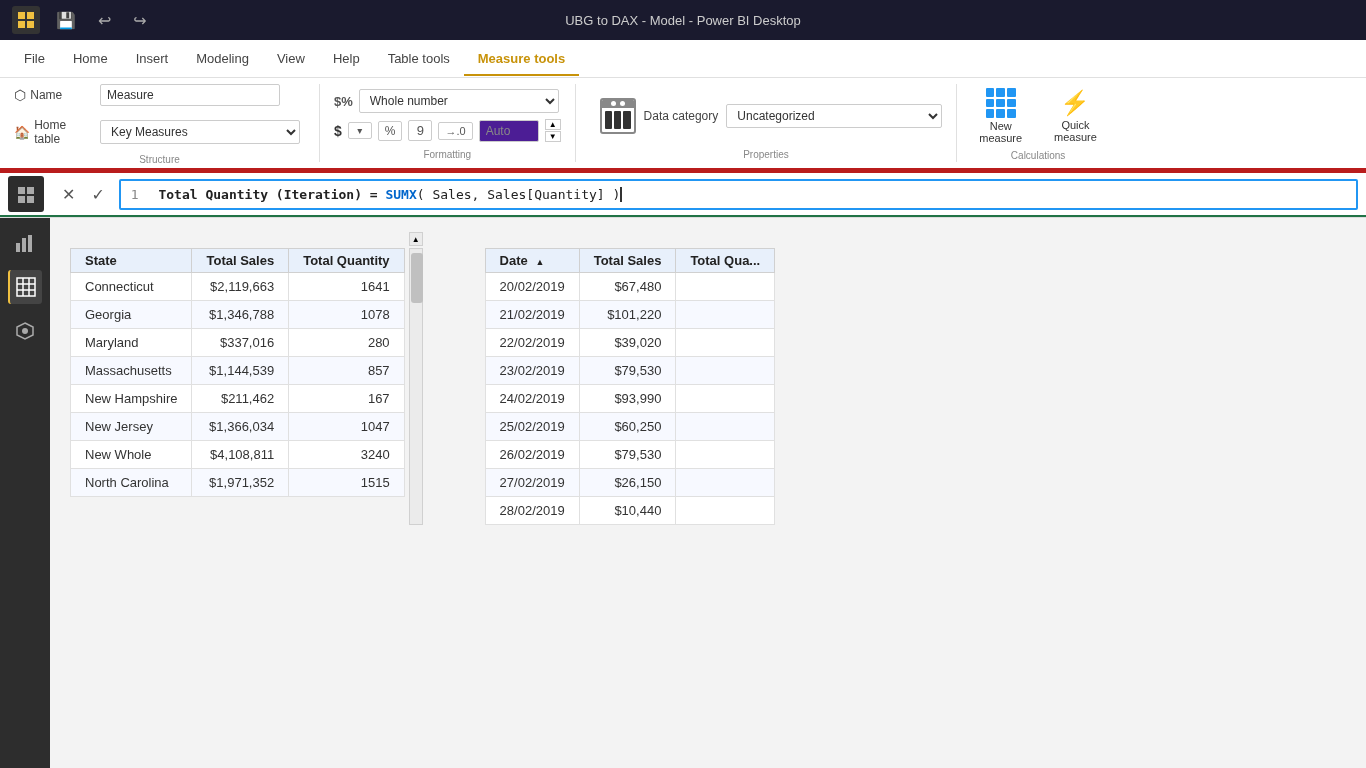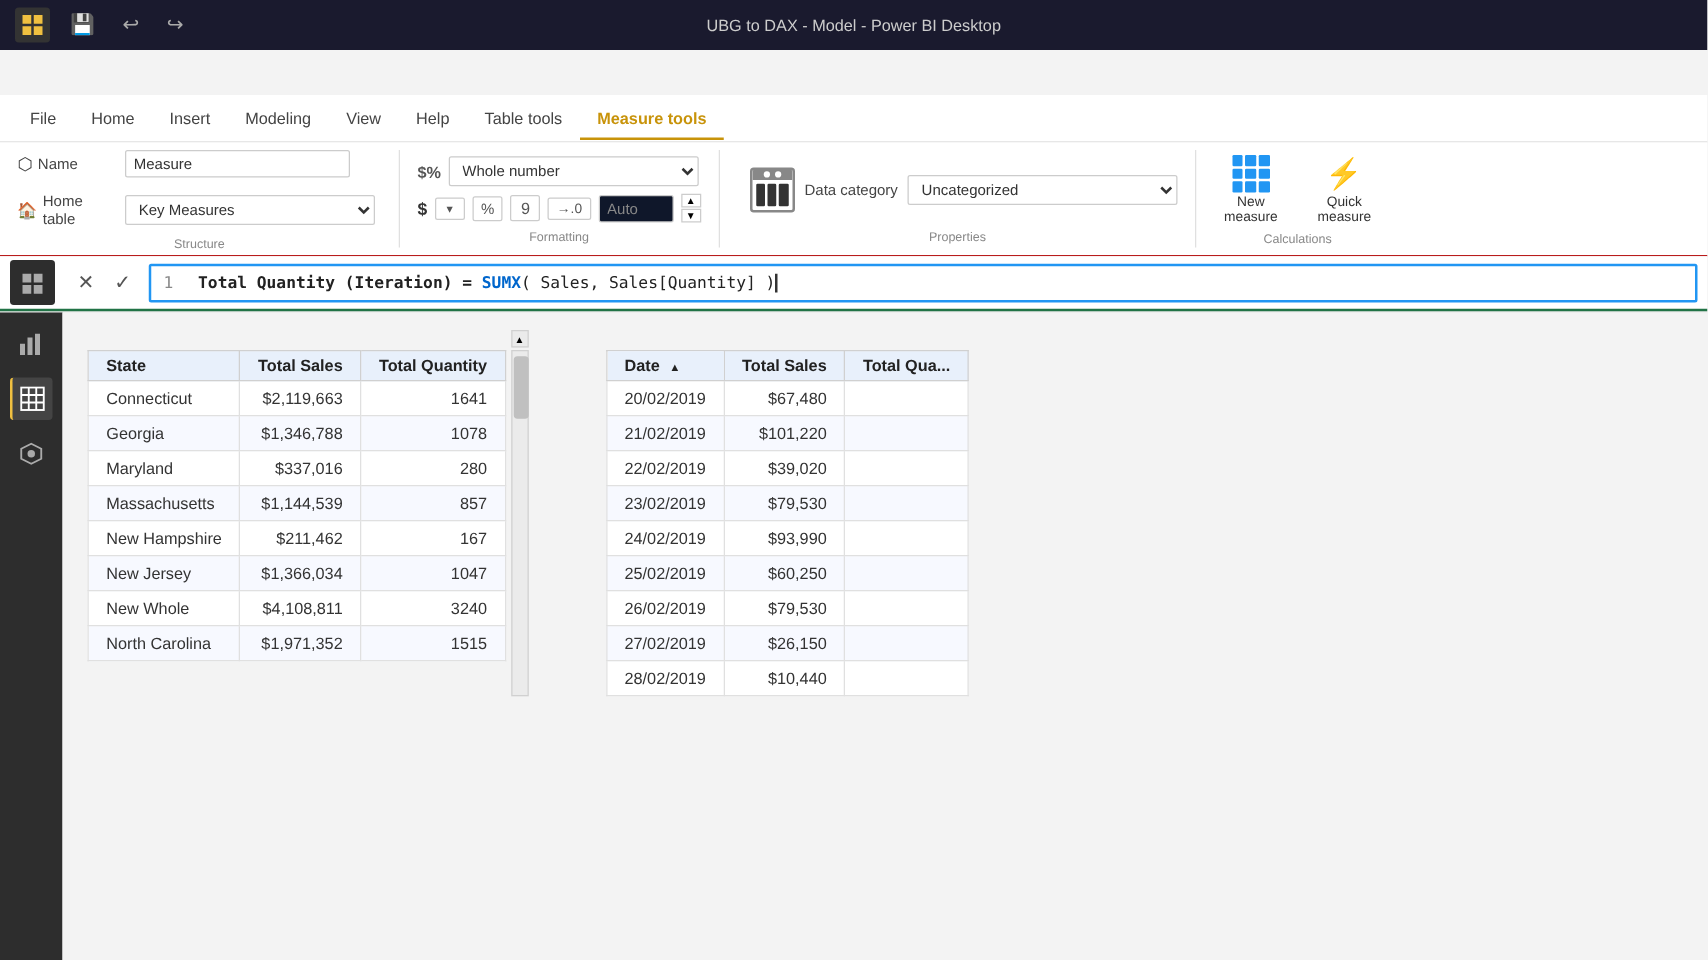--- a/index.html
+++ b/index.html
@@ -16,22 +16,21 @@
       padding: 0 12px;
     }
     .title-bar-left { display: flex; align-items: center; gap: 10px; }
     .title-bar-icon { width: 28px; height: 28px; background: #333; border-radius: 3px; display: flex; align-items: center; justify-content: center; color: #aaa; font-size: 15px; }
     .title-bar-btn { background: none; border: none; color: #aaa; font-size: 16px; cursor: pointer; padding: 4px 6px; }
     .title-bar-title { color: #ccc; font-size: 13px; position: absolute; left: 50%; transform: translateX(-50%); }
 
     
     .ribbon {
       background: #fff;
-      border-bottom: 1px solid #b91c1c;
-      margin-top: 36px;
+      border-bottom: 5px solid #b91c1c;
     }
     .ribbon-tabs {
       display: flex;
       align-items: center;
       height: 38px;
       padding: 0 10px;
       border-bottom: 1px solid #e0e0e0;
     }
     .ribbon-tab {
       padding: 8px 14px;
@@ -240,21 +239,21 @@
       border-bottom: 1px solid #ddd;
     }
 
     
     .auto-input {
       width: 60px;
       border: 1px solid #ccc;
       border-radius: 2px;
       padding: 3px 6px;
       font-size: 12px;
-      background: #0f172a;
+      background: #4c1d95;
       color: #888;
     }
 
     
     .calc-icon-new {
       display: grid;
       grid-template-columns: 1fr 1fr 1fr;
       gap: 2px;
       width: 30px;
       height: 30px;

